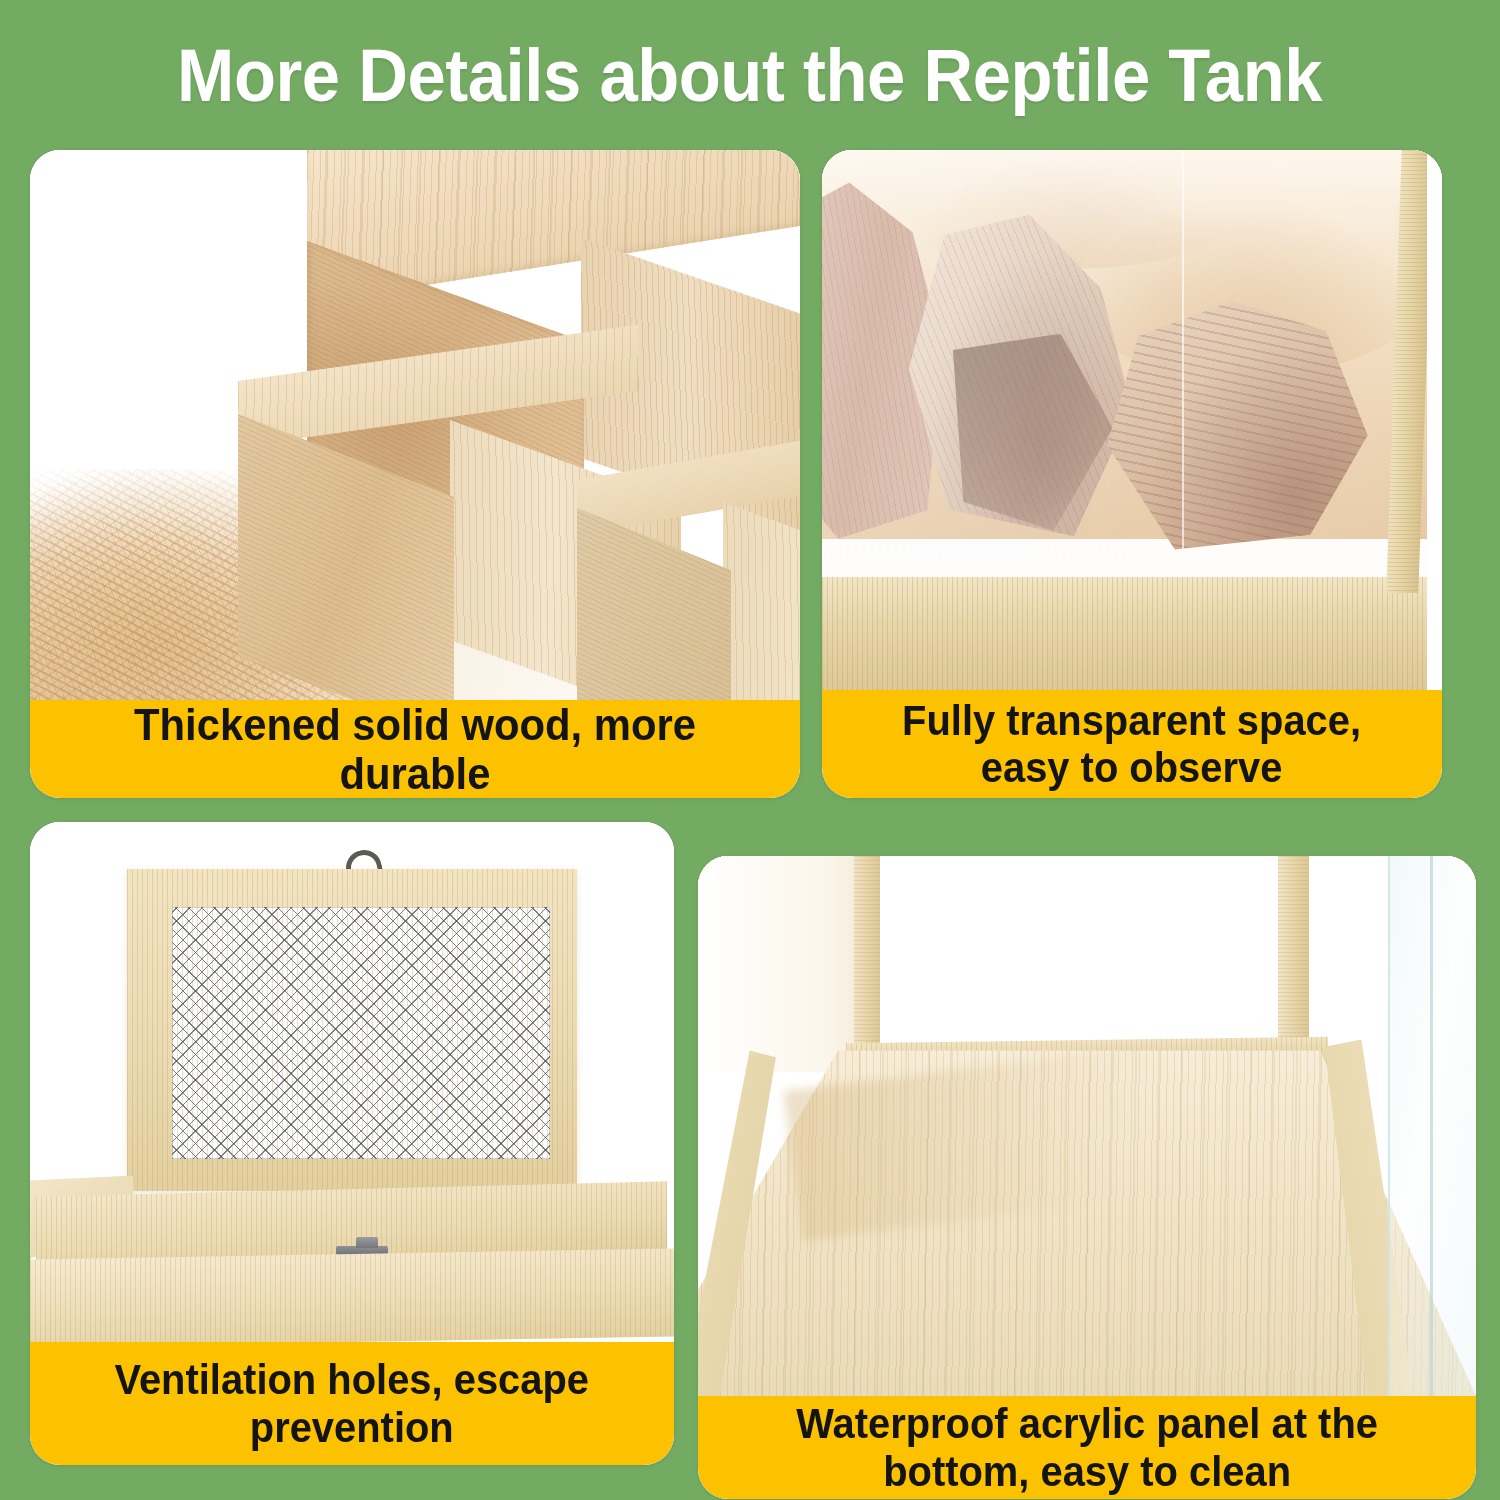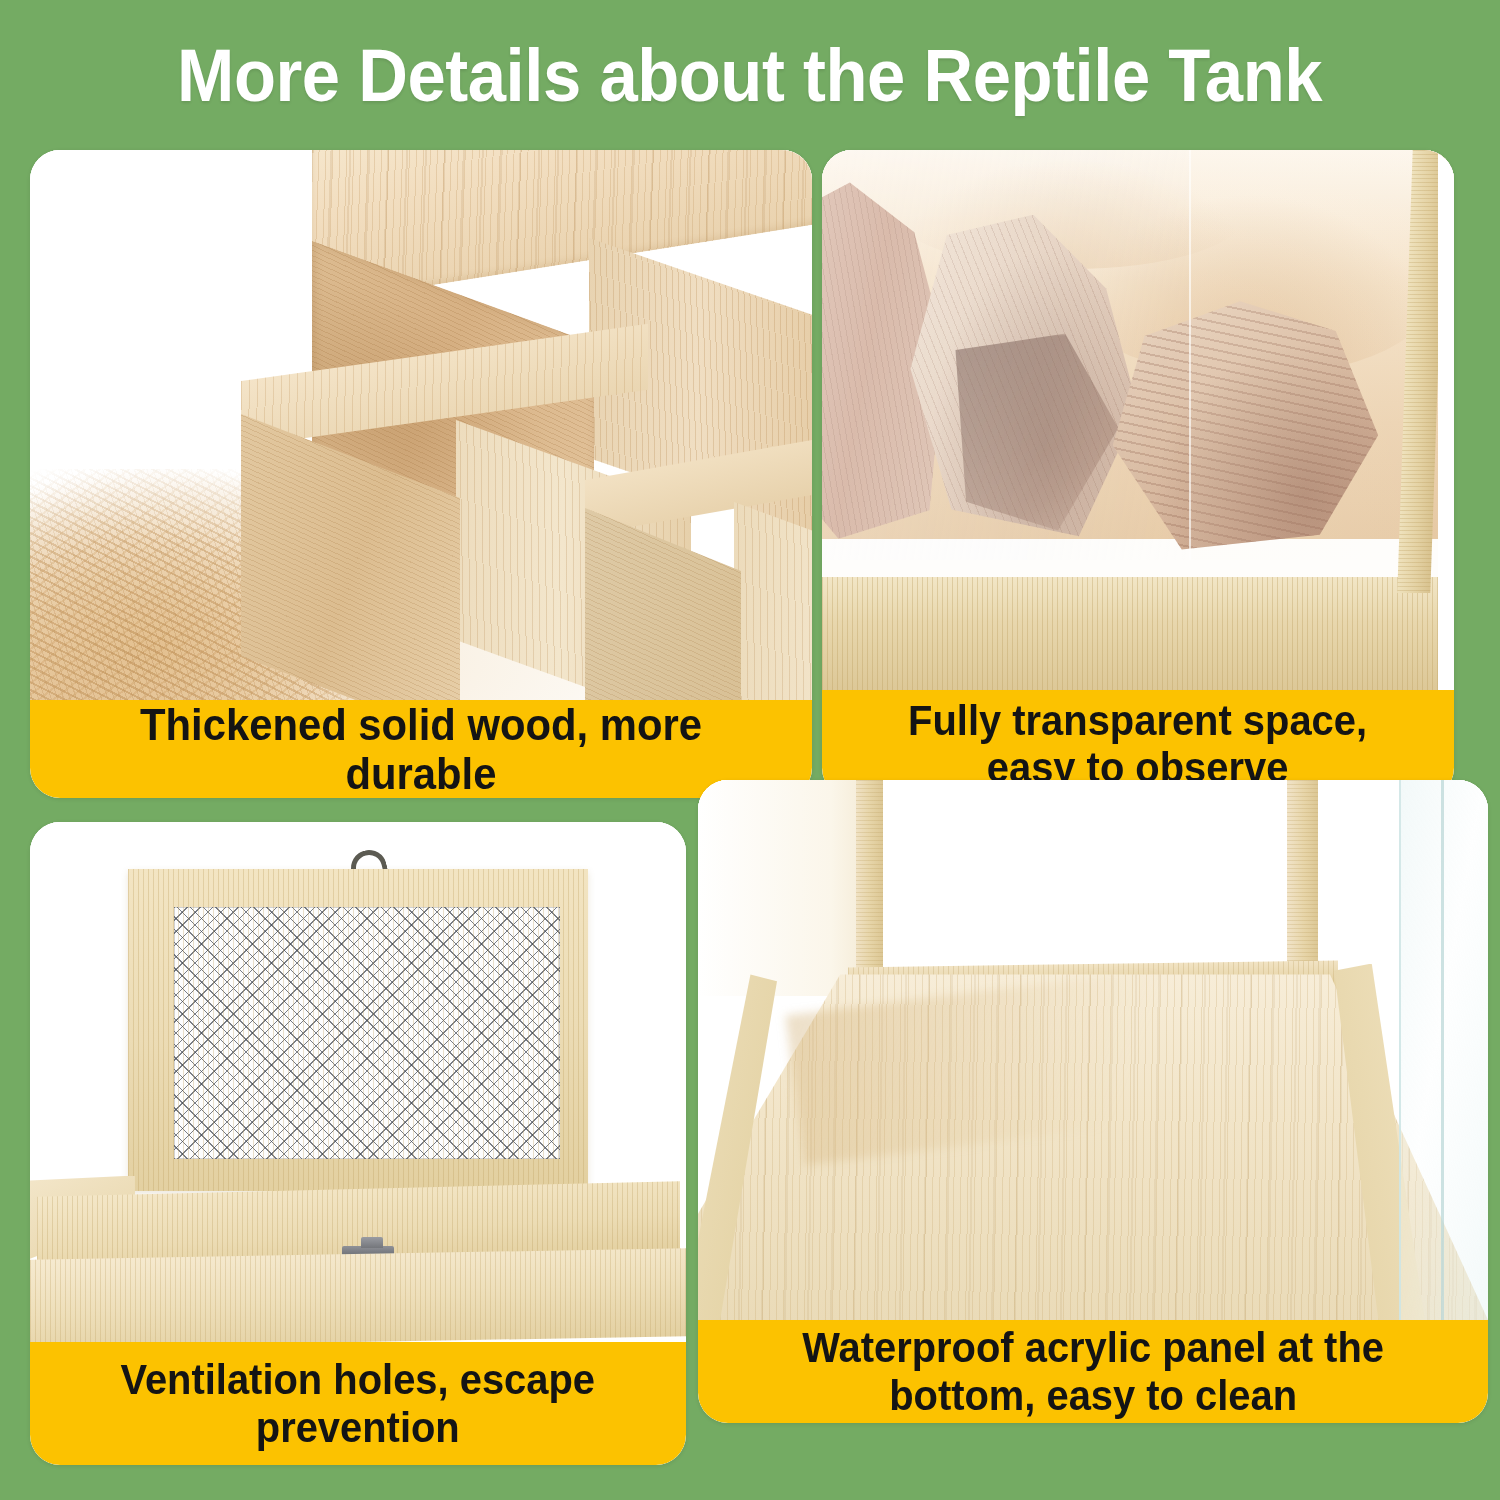--- a/index.html
+++ b/index.html
@@ -26,26 +26,25 @@
     text-shadow:0 2px 3px rgba(0,0,0,0.10);
   }
 
   
   .card{
     position:absolute;
     background:#ffffff;
     border-radius:30px;
     overflow:hidden;
     box-shadow:0 1px 4px rgba(0,0,0,0.10);
-    padding-left:12px;
   }
   #card-wood      {left:30px;  top:150px;  width:770px; height:648px;}
   #card-transp    {left:822px; top:150px;  width:620px; height:648px;}
   #card-vent      {left:30px;  top:822px;  width:644px; height:643px;}
-  #card-acrylic   {left:698px; top:780px;  width:778px; height:643px;}
+  #card-acrylic   {left:698px; top:856px;  width:778px; height:643px;}
 
   .photo{position:absolute;left:0;top:0;right:0;overflow:hidden;background:#fff;}
   #card-wood    .photo{height:550px;}
   #card-transp  .photo{height:540px;}
   #card-vent    .photo{height:520px;}
   #card-acrylic .photo{height:540px;}
 
   
   .caption{
     position:absolute;left:0;right:0;bottom:0;

